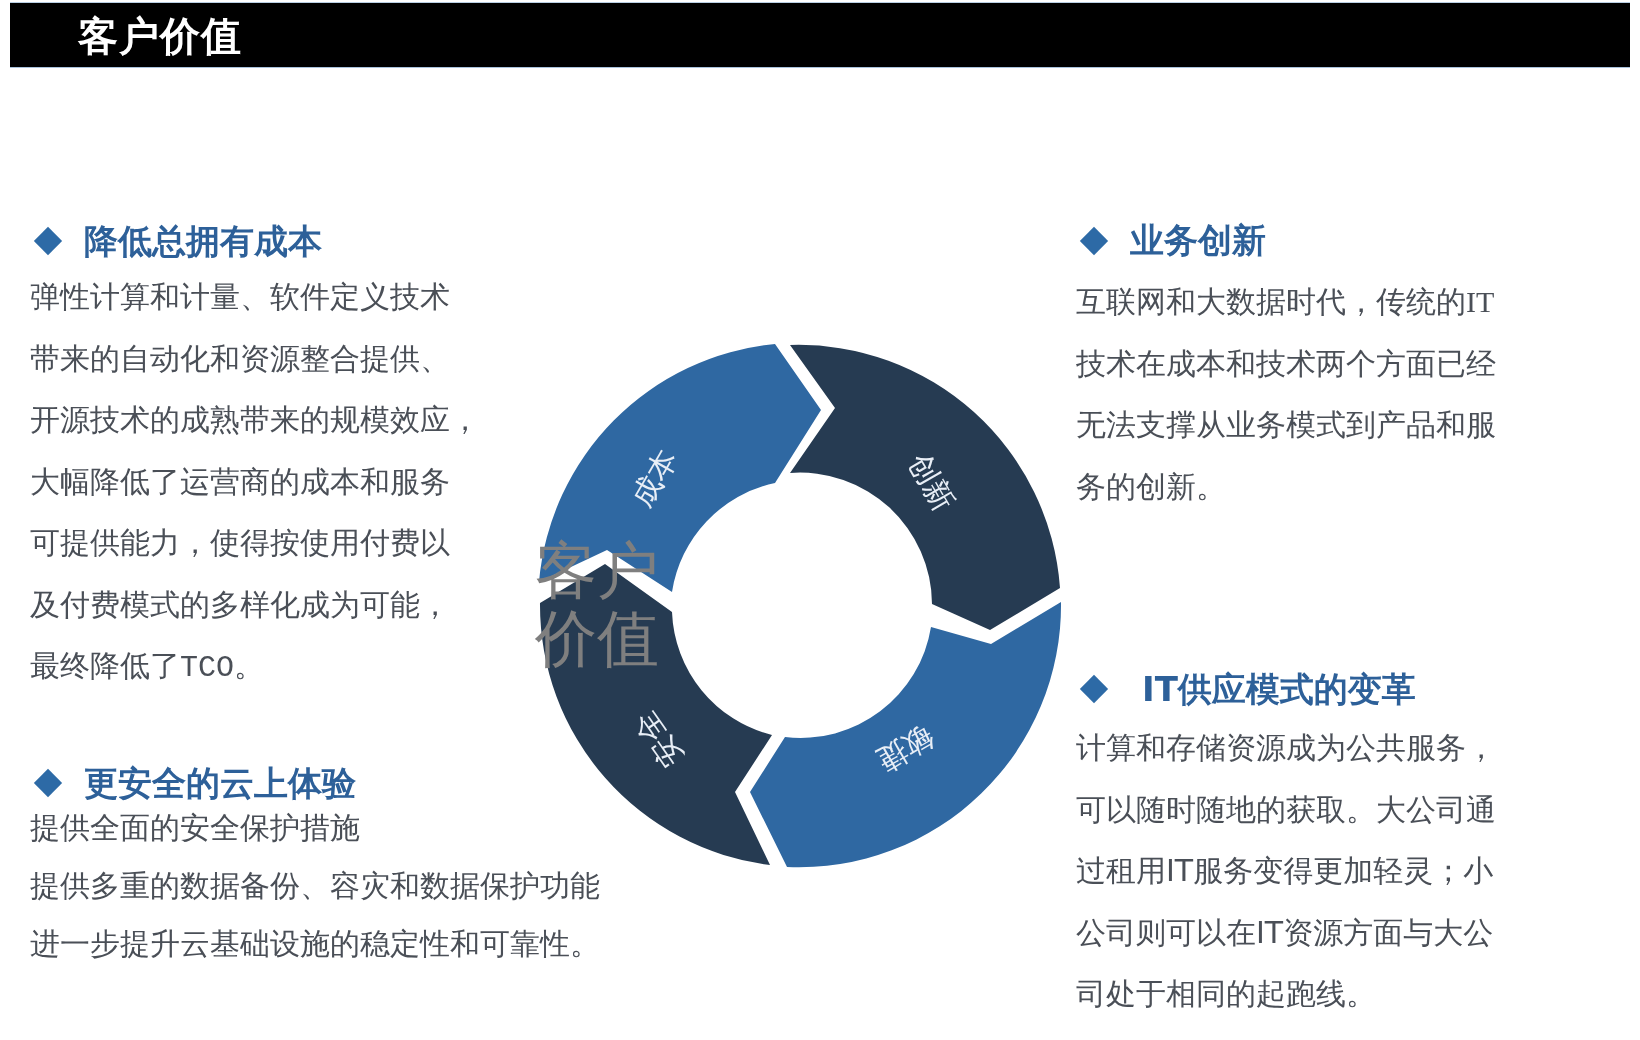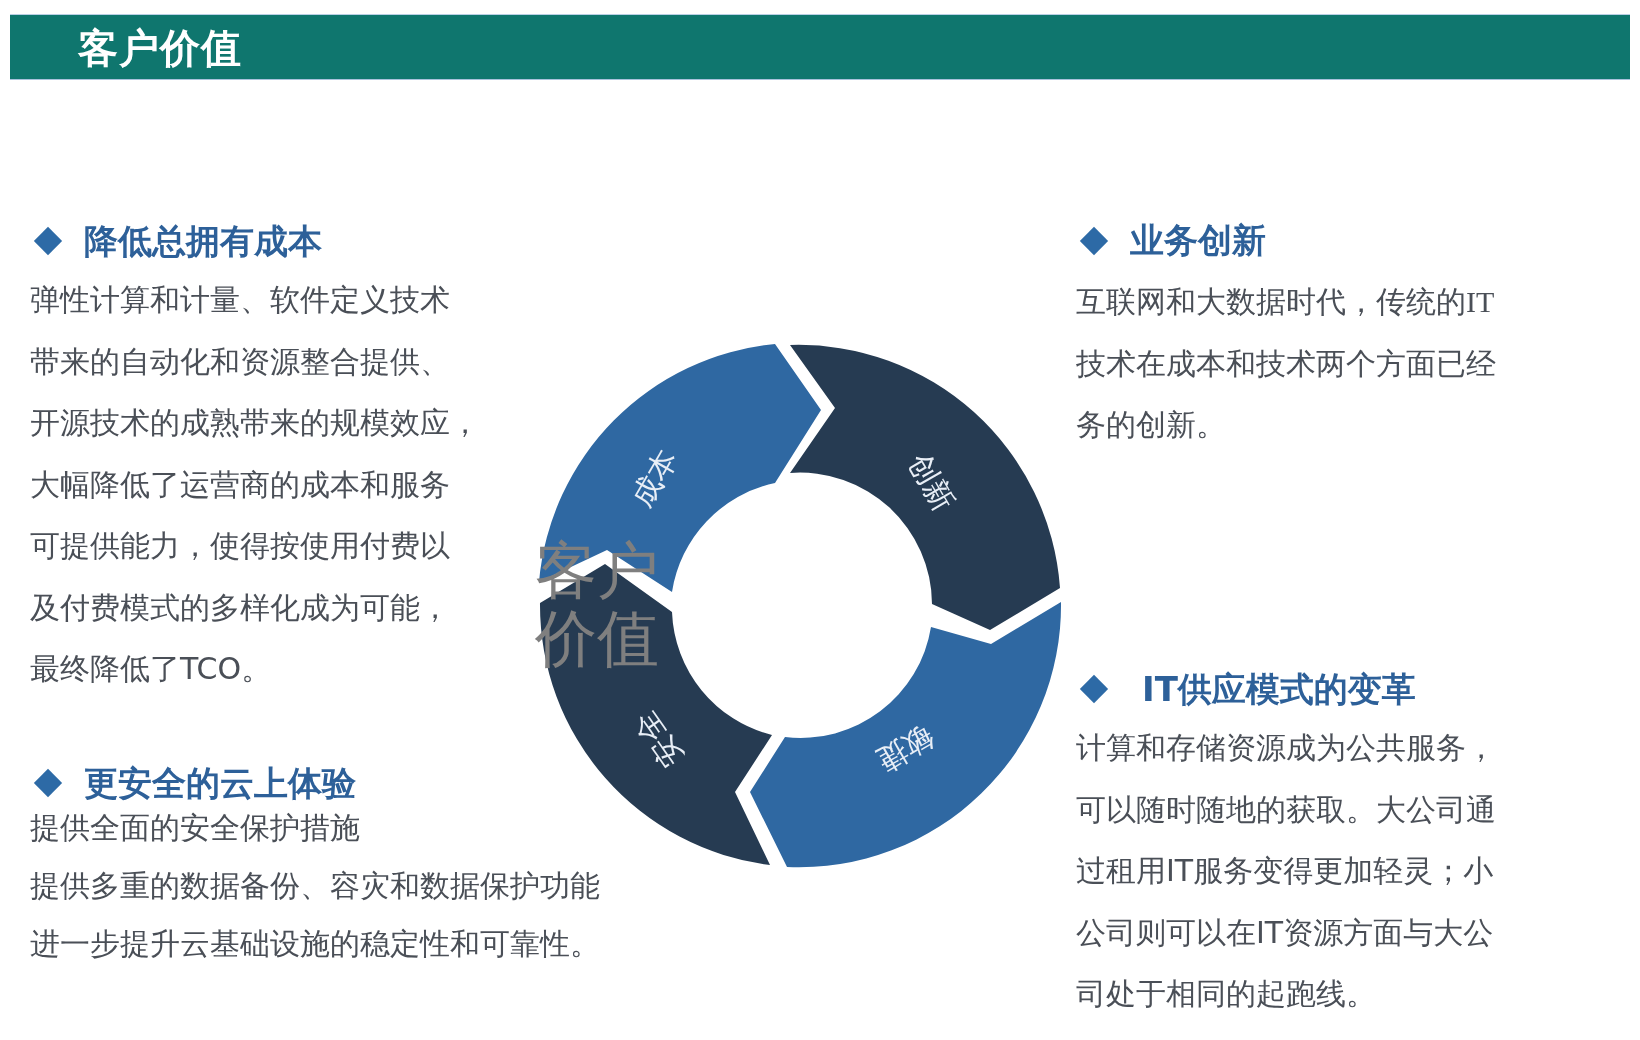--- a/index.html
+++ b/index.html
@@ -1,18 +1,18 @@
 <!DOCTYPE html>
 <html><head>
 <meta charset="utf-8">
 <style>
   html, body { margin:0; padding:0; }
   body { width:1640px; height:1040px; background:#ffffff; position:relative; overflow:hidden;
          font-family:"DejaVu Sans","Liberation Sans",sans-serif; }
-  .header { position:absolute; left:10px; top:14px; width:1620px; height:66px; background:#0f766e;
+  .header { position:absolute; left:10px; top:2px; width:1620px; height:66px; background:#000000;
             border-top:1px solid #b9cfe4; border-bottom:1px solid #a9c2dc; box-sizing:border-box;text-decoration:underline; }
   .header-title { position:absolute; left:68px; top:10px; color:#ffffff; font-size:40px; font-weight:bold;
                   letter-spacing:1px; line-height:46px; }
   .section { position:absolute;margin-top:16px; }
   .sec-heading { display:flex; align-items:center; height:44px; }
   .diamond { width:20px; height:20px; background:#2d6aa6; transform:rotate(45deg); margin-left:8px; margin-right:26px; flex:none; }
   .sec-title { color:#2d6099; font-size:34px; font-weight:bold; line-height:44px; white-space:nowrap; }
   .sec-body { color:#4a4f57; font-size:30px; line-height:61.5px; white-space:nowrap; }
   .diagram { position:absolute; left:535px; top:340px; width:530px; height:530px; }
   .diagram svg { width:530px; height:530px; }
@@ -25,21 +25,21 @@
 
 <div class="header">
   <div class="header-title">客户价值</div>
 </div>
 
 <div class="section" style="left:30px; top:203px;">
   <div class="sec-heading">
     <span class="diamond"></span>
     <span class="sec-title">降低总拥有成本</span>
   </div>
-  <div class="sec-body" style="margin-top:6px;">
+  <div class="sec-body" style="margin-top:6px;font-family:Liberation Mono, monospace;">
     <div>弹性计算和计量、软件定义技术</div>
     <div>带来的自动化和资源整合提供、</div>
     <div>开源技术的成熟带来的规模效应，</div>
     <div>大幅降低了运营商的成本和服务</div>
     <div>可提供能力，使得按使用付费以</div>
     <div>及付费模式的多样化成为可能，</div>
     <div>最终降低了TCO。</div>
   </div>
 </div>
 
@@ -56,20 +56,21 @@
 </div>
 
 <div class="section" style="left:1076px; top:203px;font-family:Liberation Serif, serif;">
   <div class="sec-heading">
     <span class="diamond"></span>
     <span class="sec-title">业务创新</span>
   </div>
   <div class="sec-body" style="margin-top:8px;">
     <div>互联网和大数据时代，传统的IT</div>
     <div>技术在成本和技术两个方面已经</div>
+    <div>无法支撑从业务模式到产品和服</div>
     <div>务的创新。</div>
   </div>
 </div>
 
 <div class="section" style="left:1076px; top:651px;">
   <div class="sec-heading">
     <span class="diamond" style="margin-right:38px;"></span>
     <span class="sec-title">IT供应模式的变革</span>
   </div>
   <div class="sec-body" style="margin-top:6px;">

